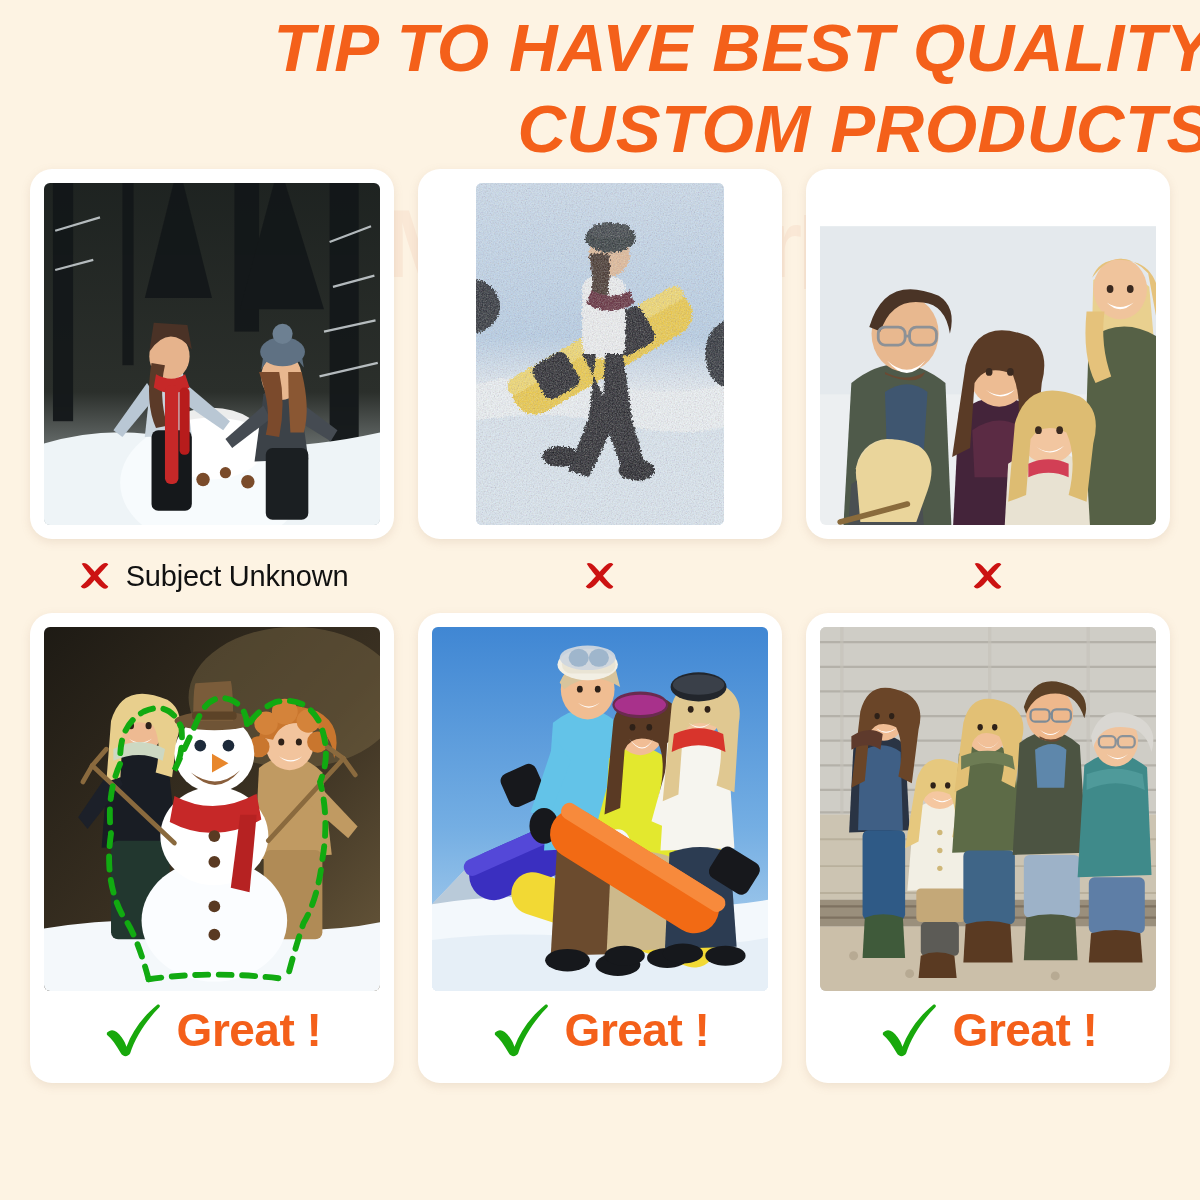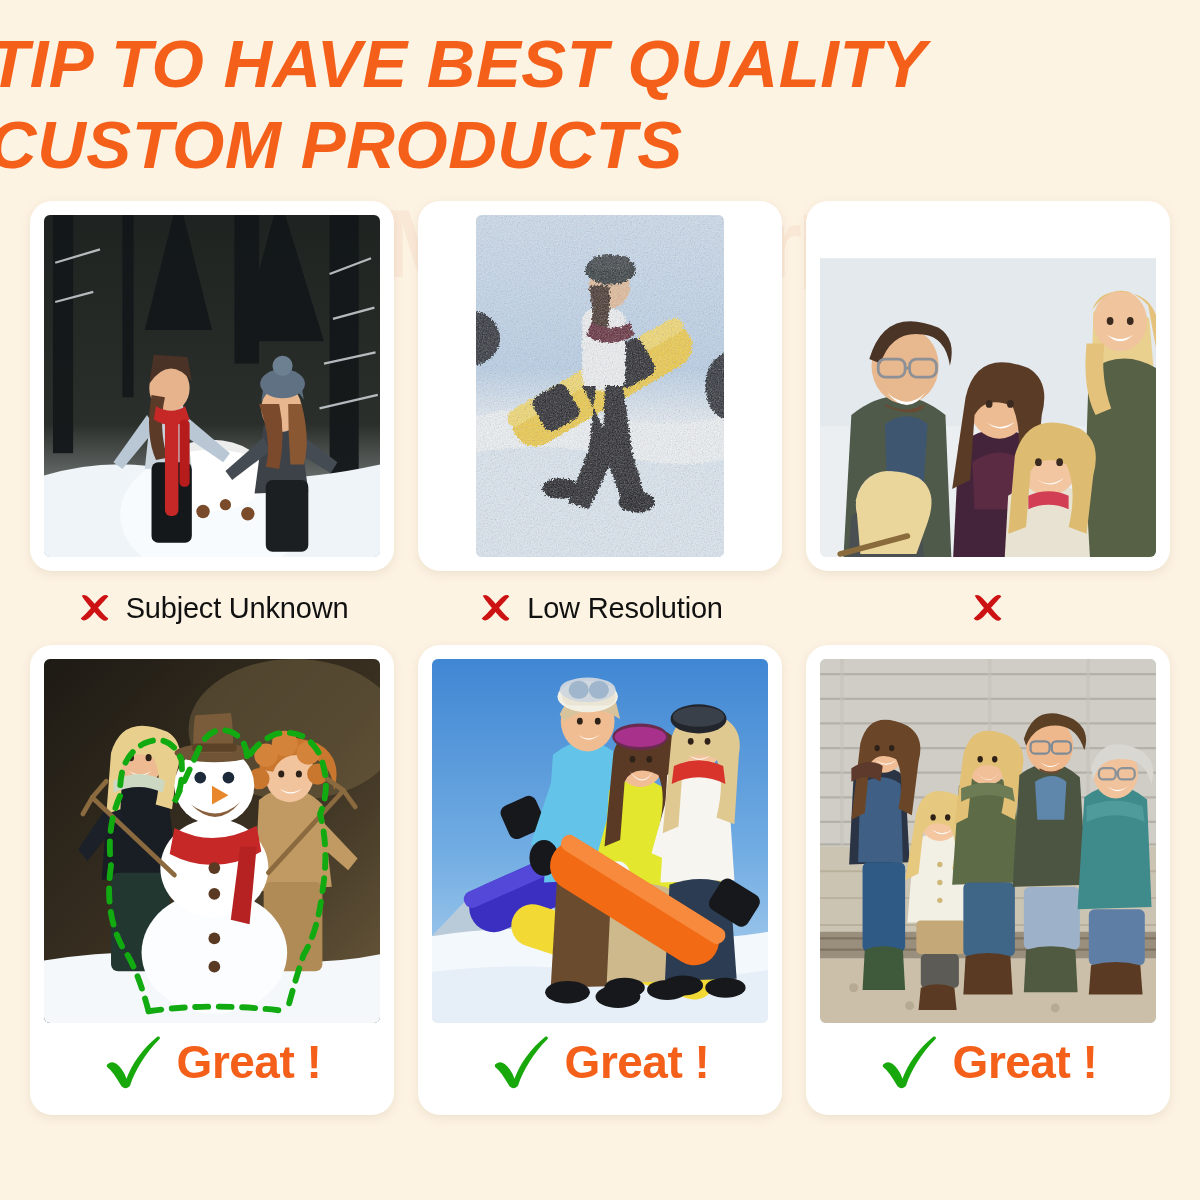--- a/index.html
+++ b/index.html
@@ -39,22 +39,22 @@
     height: 74px;
     background: #fae8d6;
     vertical-align: -12px;
     margin-left: 4px;
   }
 
   
   #title-block {
     position: relative;
     z-index: 3;
-    padding-top: 24px;
-    text-align: left;
+    padding-top: 8px;
+    text-align: right;
   }
   .title-line {
     color: #f4601a;
     font-family: "Liberation Sans", sans-serif;
     font-weight: 700;
     font-style: italic;
     font-size: 66px;
     line-height: 1.22;
     letter-spacing: 0.5px;
     transform: scaleX(1.02);
@@ -63,21 +63,20 @@
   
   #grid {
     position: relative;
     z-index: 2;
     width: 1200px;
     padding: 0 30px;
     display: grid;
     grid-template-columns: repeat(3, 1fr);
     column-gap: 24px;
     row-gap: 14px;
-    margin-top: 16px;
   }
 
   .cell { display: flex; flex-direction: column; align-items: center; }
 
   .card {
     background: #ffffff;
     border-radius: 22px;
     box-shadow: 0 3px 10px rgba(170,140,110,0.18);
     padding: 14px;
     width: 100%;
@@ -283,21 +282,20 @@
 
           <rect width="240" height="300" filter="url(#pixelnoise)" opacity="0.55" fill="#8899aa"></rect>
         </svg>
       </div>
     </div>
     <div class="bad-label">
       <svg class="icon" width="38" height="38" viewBox="0 0 40 40">
         <path d="M6 7 C10 5 13 8 20 16 C26 23 31 29 34 31 C32 35 28 34 22 27 C15 19 9 12 6 7 Z" fill="#cc1212"></path>
         <path d="M34 8 C32 5 28 6 22 13 C15 21 9 28 5 31 C8 35 12 33 18 26 C25 18 31 11 34 8 Z" fill="#cc1212"></path>
       </svg>
-      <span class="text">Low Resolution</span>
     </div>
   </div>
 
   <div class="cell">
     <div class="card bad">
       <div class="photo letterbox">
         <svg viewBox="0 0 300 340" preserveAspectRatio="xMidYMid slice">
           <rect width="300" height="340" fill="#ffffff"></rect>
 
           <rect x="0" y="56" width="300" height="284" fill="#eceff1"></rect>

